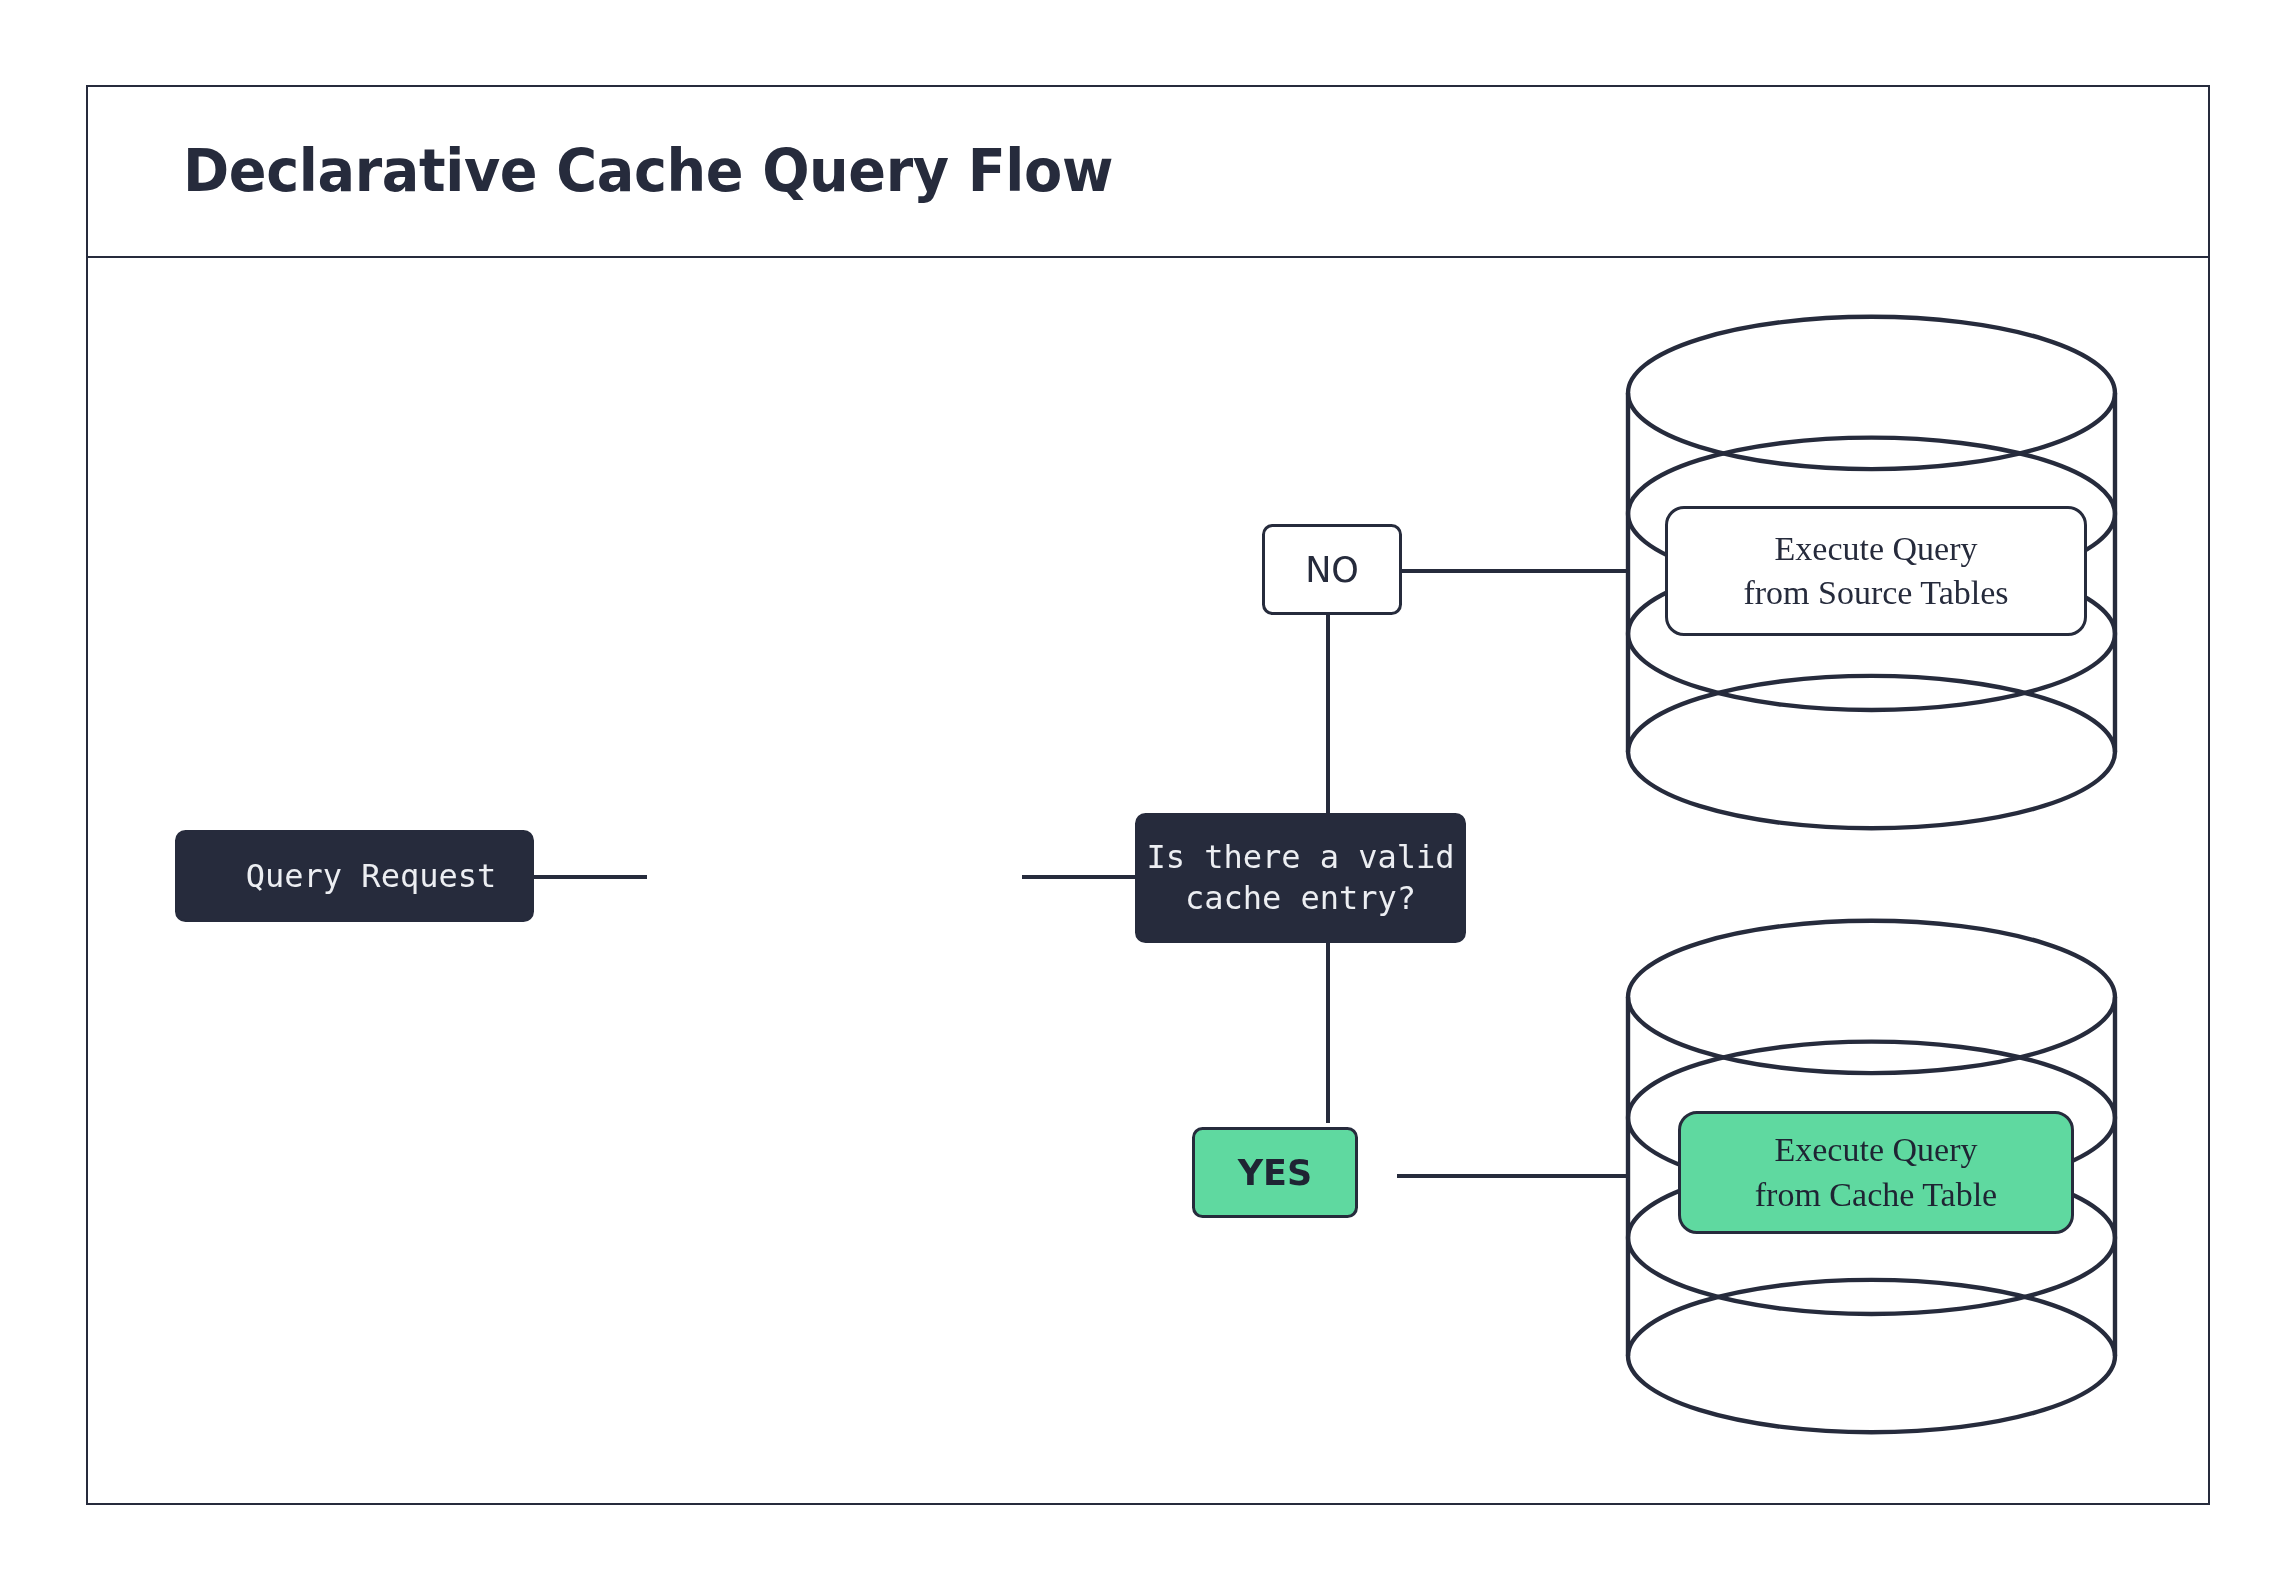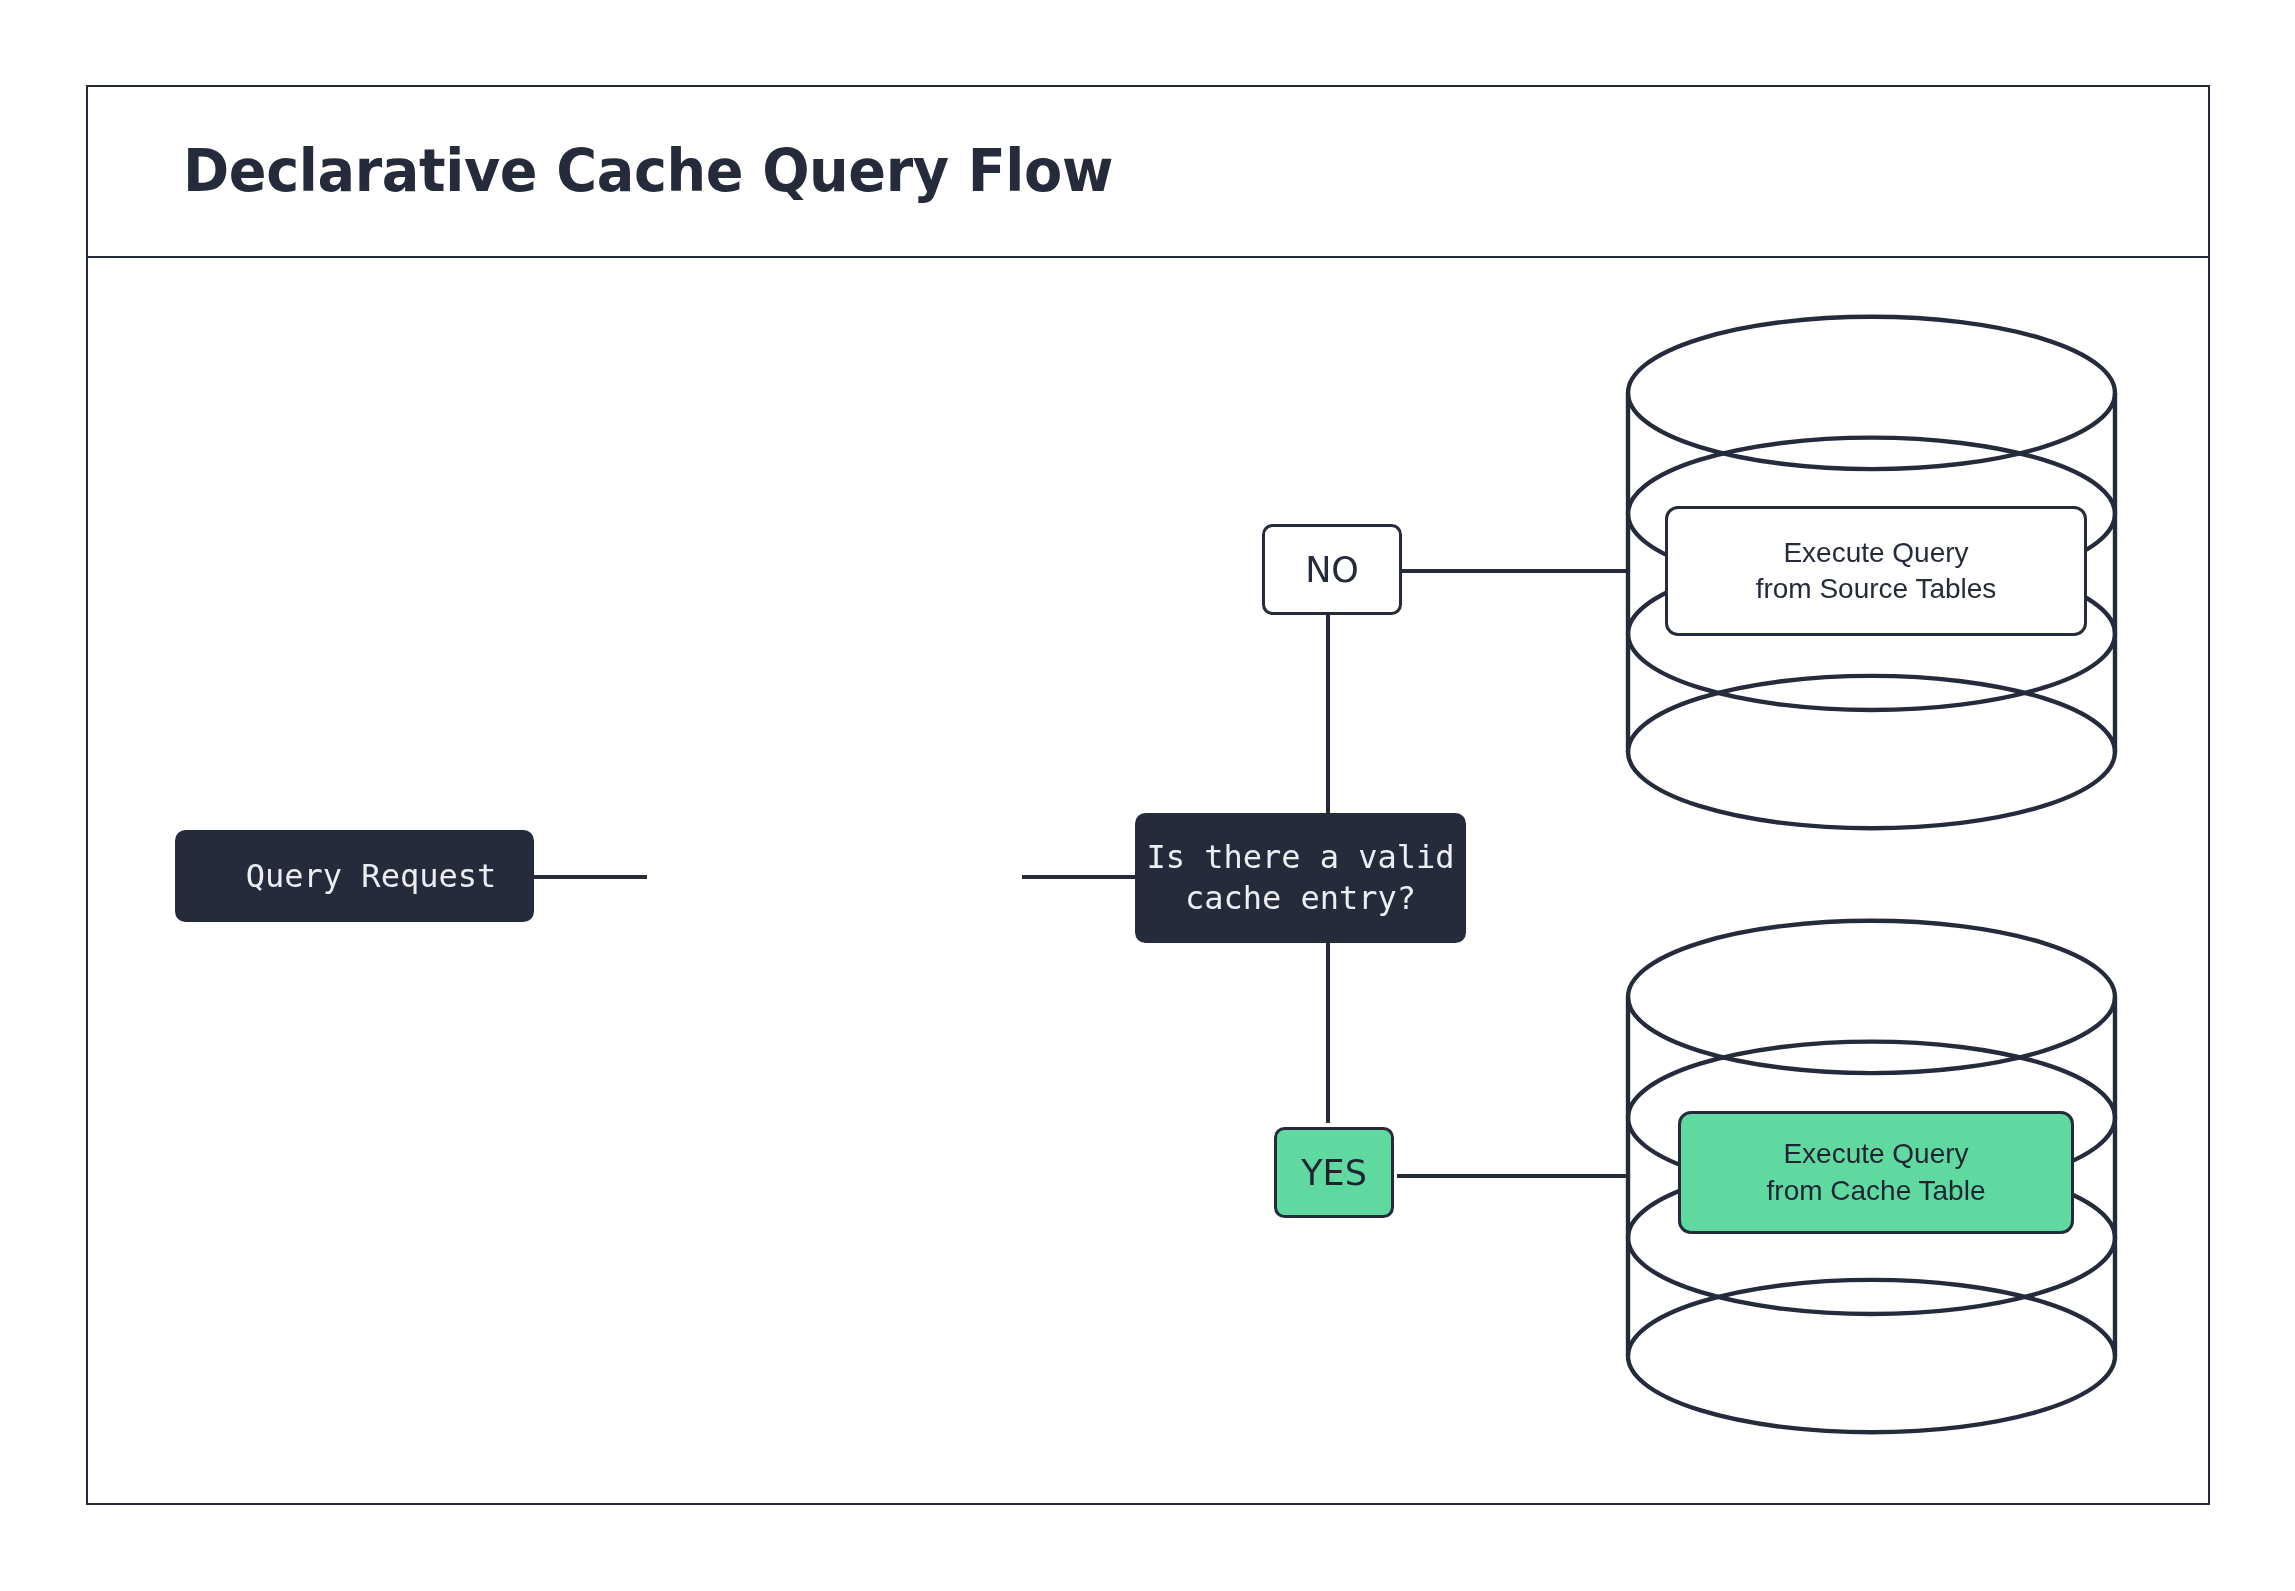--- a/index.html
+++ b/index.html
@@ -108,25 +108,25 @@
   .cylinder svg { display: block; }
 
   
   .db-label {
     position: absolute;
     box-sizing: border-box;
     display: flex;
     align-items: center;
     justify-content: center;
     text-align: center;
-    font-family: Liberation Sans, sans-serif;
-    font-size: 28px;
+    font-family: Liberation Serif, serif;
+    font-size: 34px;
     line-height: 1.3;
     white-space: pre-line;
-    border-radius: 13px;
+    border-radius: 19px;
     border: 3.5px solid #262b3c;
   }
   .db-label.white { background: #ffffff; color: #262b3c; }
   .db-label.green { background: #5fd9a0; color: #1f2433; }
 </style>
 </head>
 <body>
 
 <div id="canvas">
 
@@ -149,21 +149,21 @@
   <div class="line h" style="left:1397px; top:1174px; width:230px;"></div>
 
   <div class="node dark" style="left:175px; top:830px; width:359px; height:92px;padding-left:33px;">Query Request</div>
 
 
   <div class="node dark" style="left:1135px; top:813px; width:331px; height:130px;">Is there a valid
 cache entry?</div>
 
   <div class="edge-label white" style="left:1262px; top:524px; width:140px; height:91px;">NO</div>
 
-  <div class="edge-label green" style="left:1274px; top:1127px; width:120px; height:91px;">YES</div>
+  <div class="edge-label green" style="left:1192px; top:1127px; width:166px; height:91px;font-weight:bold;">YES</div>
 
   <div class="cylinder" style="left:1621px; top:314px;">
     <svg width="501" height="517" viewBox="0 0 572 590">
       <g fill="none" stroke="#262b3c" stroke-width="5" stroke-linejoin="round">
 
         <path d="M8 90 L8 500"></path>
         <path d="M564 90 L564 500"></path>
 
         <ellipse cx="286" cy="500" rx="278" ry="87"></ellipse>
 

